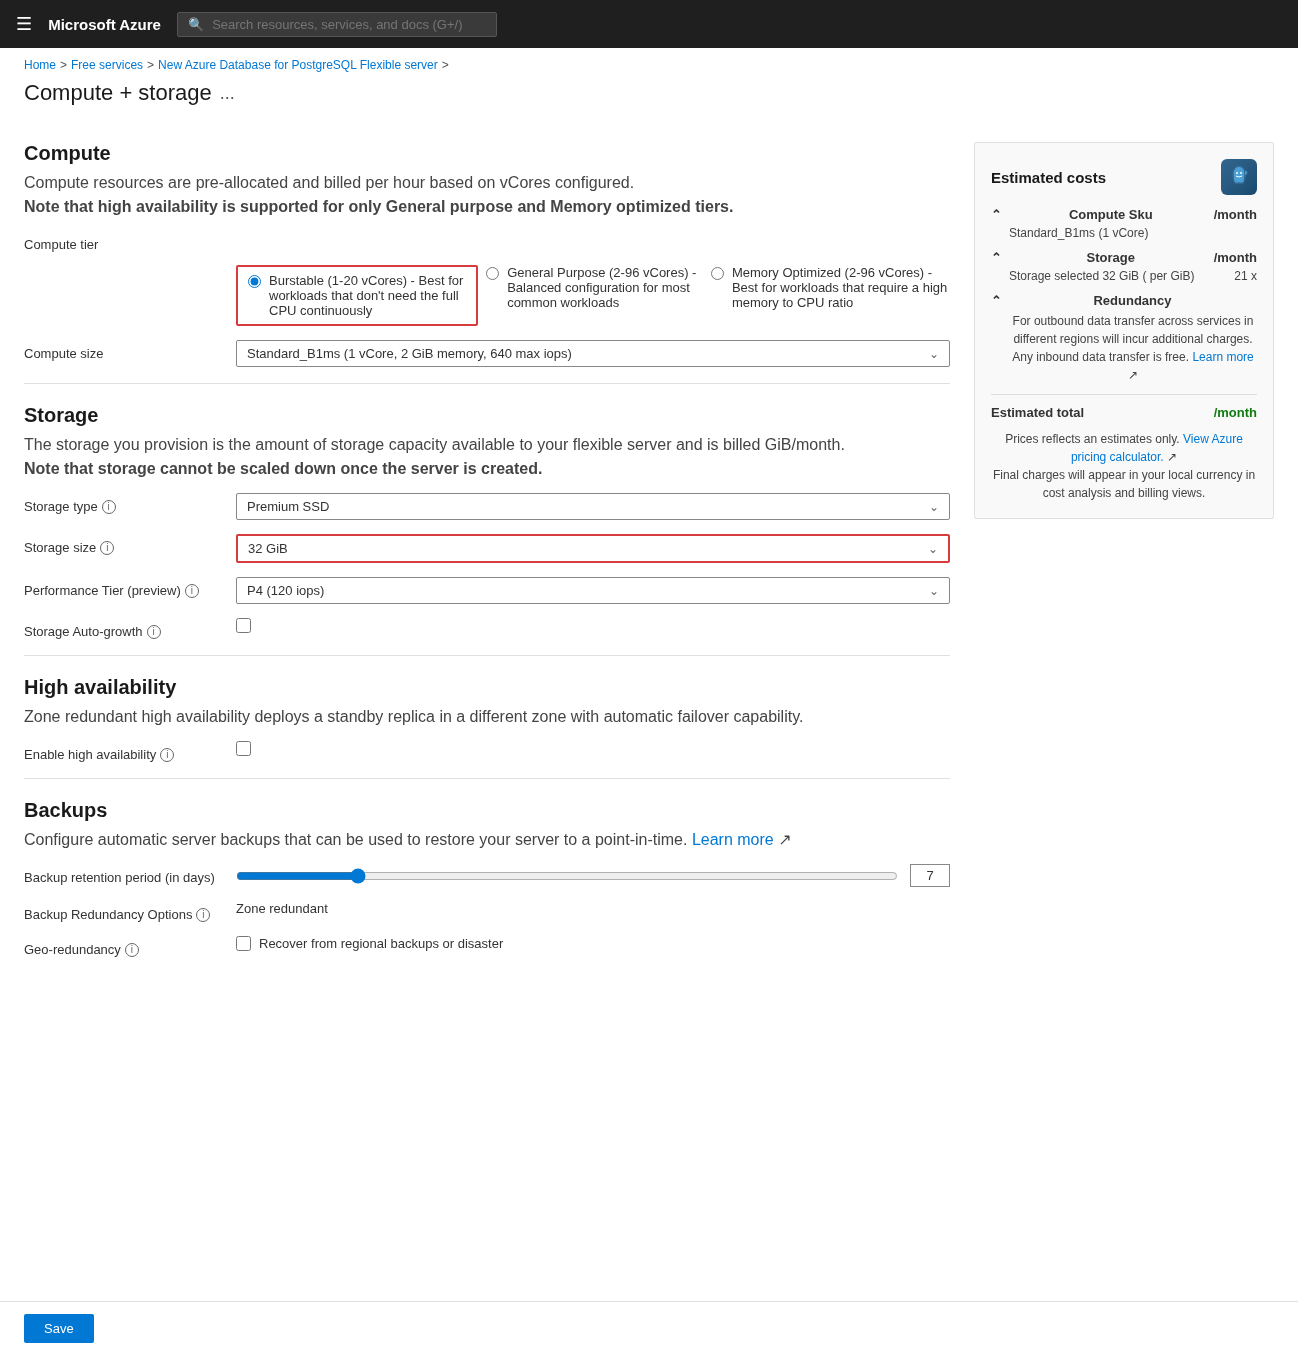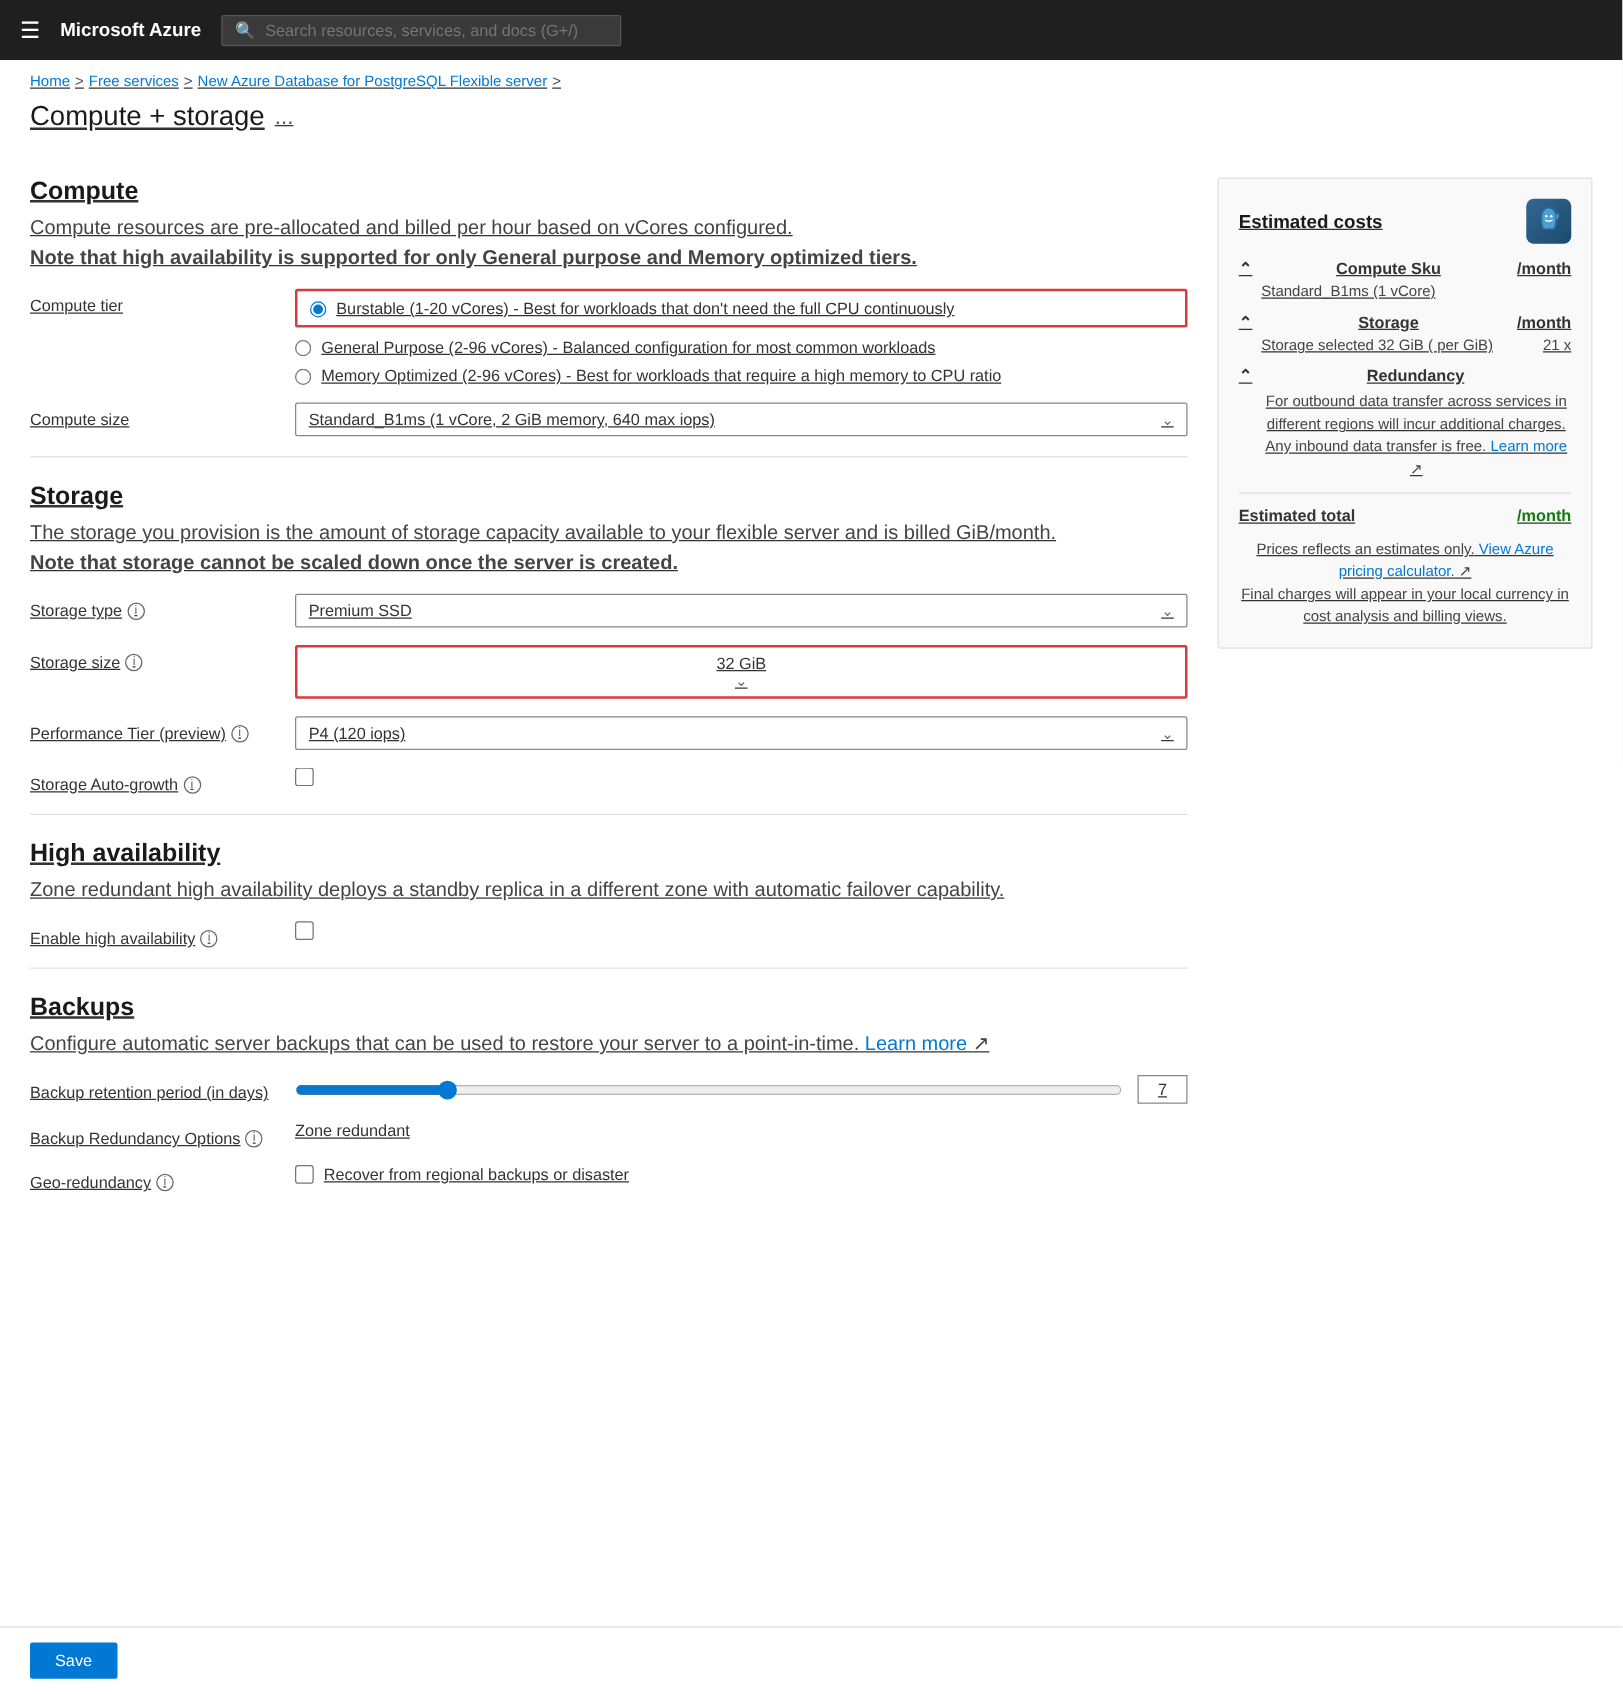--- a/index.html
+++ b/index.html
@@ -36,21 +36,20 @@
       color: #ccc;
       font-size: 13px;
       width: 100%;
     }
 
     
     .main-container {
       background: #fff;
       min-height: calc(1355px - 48px);
       position: relative;
-      text-decoration: underline;
     }
 
     
     .breadcrumb {
       padding: 10px 24px 4px;
       font-size: 12px;
       color: #0078d4;
       display: flex;
       align-items: center;
       gap: 4px;
@@ -113,21 +112,21 @@
       font-size: 13px;
       color: #333;
       padding-top: 6px;
       display: flex;
       align-items: center;
       gap: 4px;
     }
     .form-control { flex: 1; }
 
     
-    .radio-group { display: flex; flex-direction: column; gap: 8px; }
+    .radio-group { display: flex; flex-direction: row; gap: 8px; margin-top: 34px; }
     .radio-option {
       display: flex;
       align-items: flex-start;
       gap: 8px;
       font-size: 13px;
       cursor: pointer;
     }
     .radio-option input[type="radio"] { margin-top: 2px; accent-color: #0078d4; }
 
     
@@ -146,21 +145,20 @@
       background: #fff;
       padding: 5px 10px;
       border-radius: 2px;
       cursor: pointer;
       width: 100%;
       font-size: 13px;
       justify-content: space-between;
     }
     .select-wrapper.highlighted {
       border: 2px solid #d73b3e;
-      flex-direction: column;
     }
     .select-wrapper .chevron { color: #666; font-size: 12px; }
 
     
     .checkbox-wrapper {
       display: flex;
       align-items: center;
       gap: 8px;
     }
     .checkbox-wrapper input[type="checkbox"] { width: 15px; height: 15px; }

